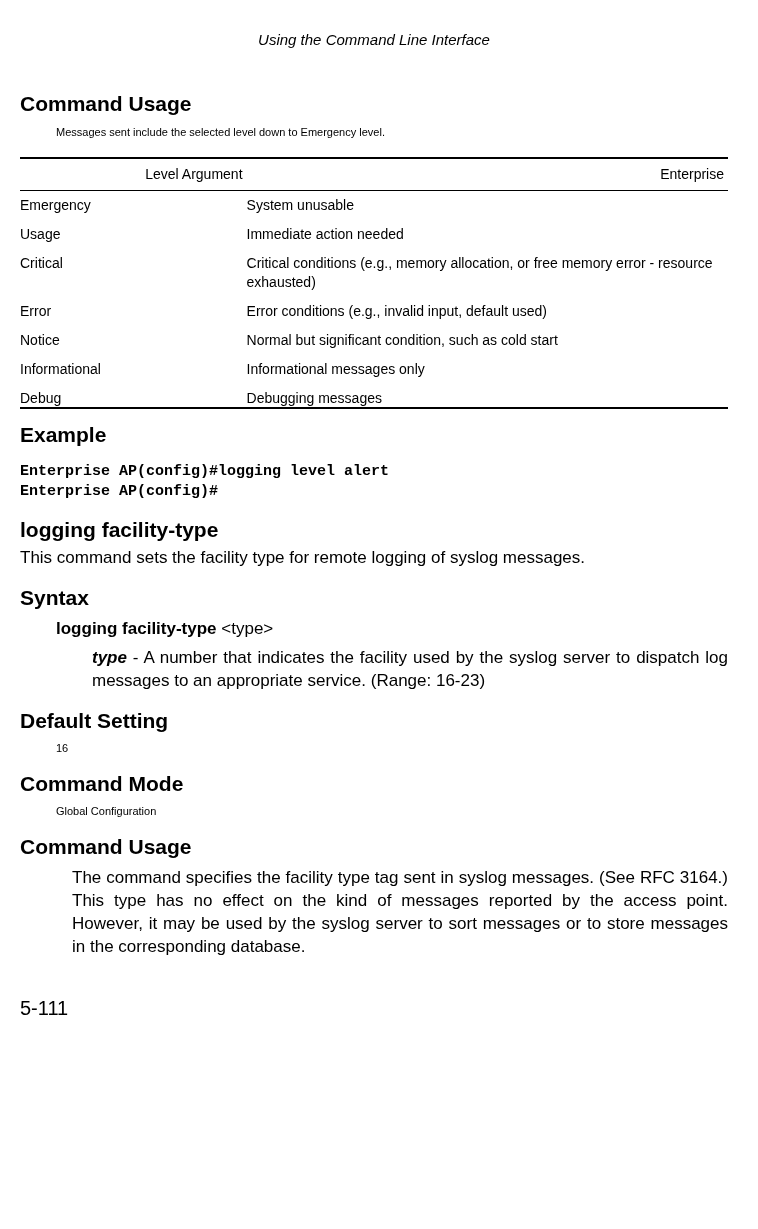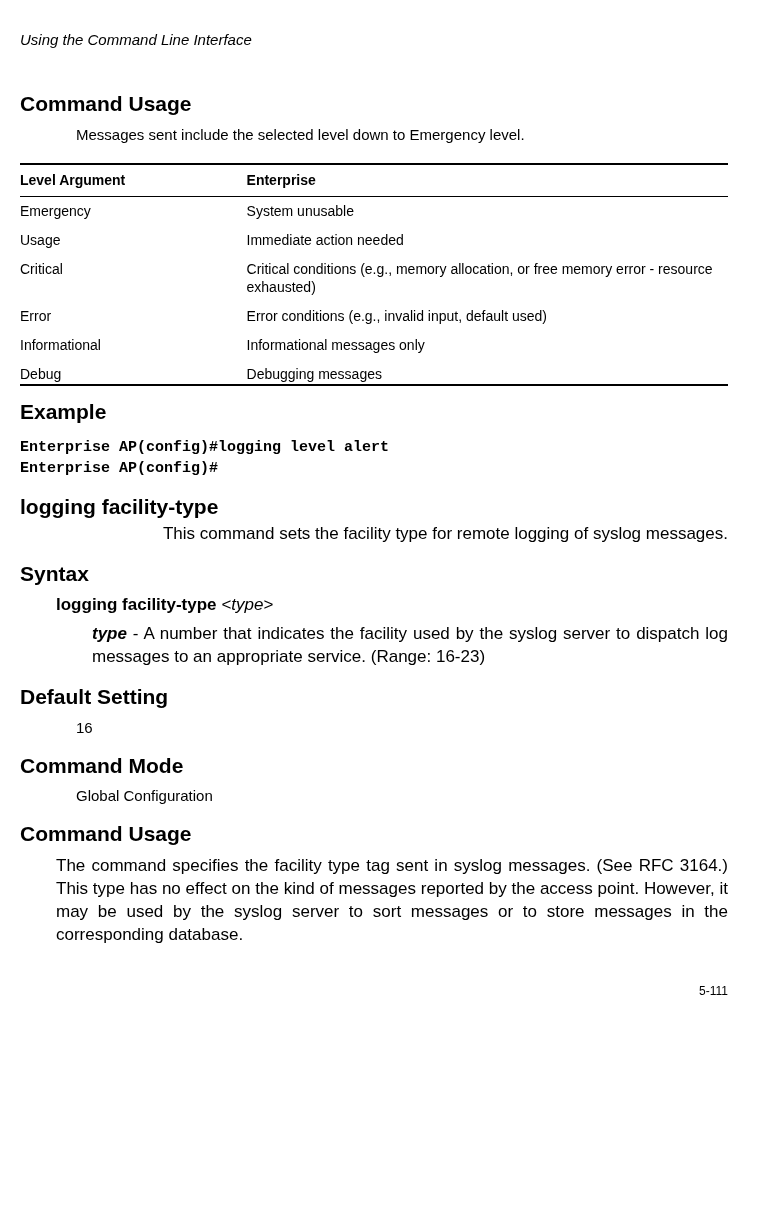--- a/index.html
+++ b/index.html
@@ -6,59 +6,59 @@
     font-family: "Segoe UI", "Helvetica Neue", Arial, sans-serif;
     font-size: 16px;
     color: #000;
     margin: 0;
     padding: 30px 30px 20px 20px;
     line-height: 1.35;
     width: 758px;
     box-sizing: border-box;
   }
   .running-head {
-    text-align: left;
+    text-align: center;
     font-style: italic;
     font-size: 15px;
     margin-bottom: 40px;
     margin-right: 0;
   }
   .h-bold {
     font-weight: 700;
     font-size: 21px;
     margin-top: 14px;
   }
   .body-indent {
-    margin-left: 56px;
+    margin-left: 36px;
     margin-top: 6px;
-    font-size: 15px;
+    font-size: 11px;
   }
   .body-indent2 {
     margin-left: 72px;
     margin-top: 6px;
     font-size: 17px;
     text-align: justify;
   }
   .body-indent2 .ital { font-style: italic; font-weight: bold; }
   .syntax-line { margin-left: 36px; margin-top: 6px; font-size: 17px; }
   .syntax-line .bold { font-weight: 700; }
-  .syntax-line .arg { font-style: italic; }
+  .syntax-line .arg { }
   table.levels {
     width: 100%;
     border-collapse: collapse;
     margin-top: 18px;
     font-size: 14px;
   }
   table.levels thead tr {
     border-top: 2px solid #000;
     border-bottom: 1px solid #000;
   }
   table.levels th {
-    text-align: left;
-    font-weight: 700;
+    text-align: right;
+    font-weight: 400;
     padding: 6px 4px 6px 0;
   }
   table.levels td {
     padding: 5px 4px 5px 0;
     vertical-align: top;
   }
   table.levels tbody tr:last-child td {
     padding-bottom: 0;
   }
   table.levels tbody {
@@ -68,31 +68,30 @@
   pre.cli {
     font-family: "Courier New", monospace;
     font-size: 15px;
     margin: 12px 0 14px 0;
     white-space: pre;
     font-weight: bold;
   }
   .cmd-desc {
     font-size: 17px;
     margin-top: 2px;
-    text-align: right;
   }
   .usage-block {
-    margin-left: 36px;
+    margin-left: 52px;
     margin-top: 6px;
     font-size: 17px;
     text-align: justify;
   }
   .page-num {
-    text-align: right;
-    font-size: 12px;
+    text-align: left;
+    font-size: 20px;
     margin-top: 36px;
   }
 </style>
 </head>
 <body>
 
 <div class="running-head">Using the Command Line Interface</div>
 
 <div class="h-bold">Command Usage</div>
 <div class="body-indent">Messages sent include the selected level down to Emergency level.</div>
@@ -113,20 +112,24 @@
         <td>Usage</td>
         <td>Immediate action needed</td>
       </tr>
     <tr>
         <td>Critical</td>
         <td>Critical conditions (e.g., memory allocation, or free memory error - resource exhausted)</td>
       </tr>
     <tr>
         <td>Error</td>
         <td>Error conditions (e.g., invalid input, default used)</td>
+      </tr>
+    <tr>
+        <td>Notice</td>
+        <td>Normal but significant condition, such as cold start</td>
       </tr>
     <tr>
         <td>Informational</td>
         <td>Informational messages only</td>
       </tr>
     <tr>
         <td>Debug</td>
         <td>Debugging messages</td>
       </tr>
   </tbody>

